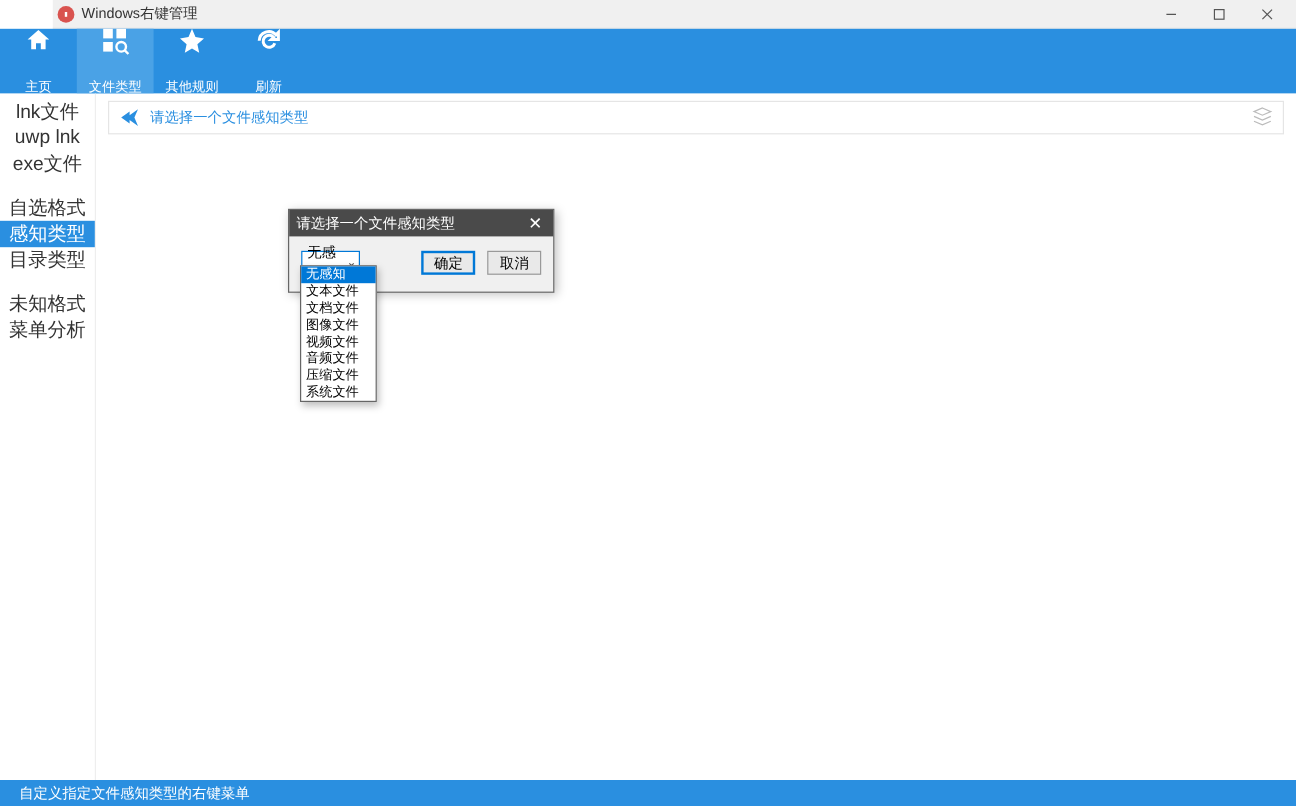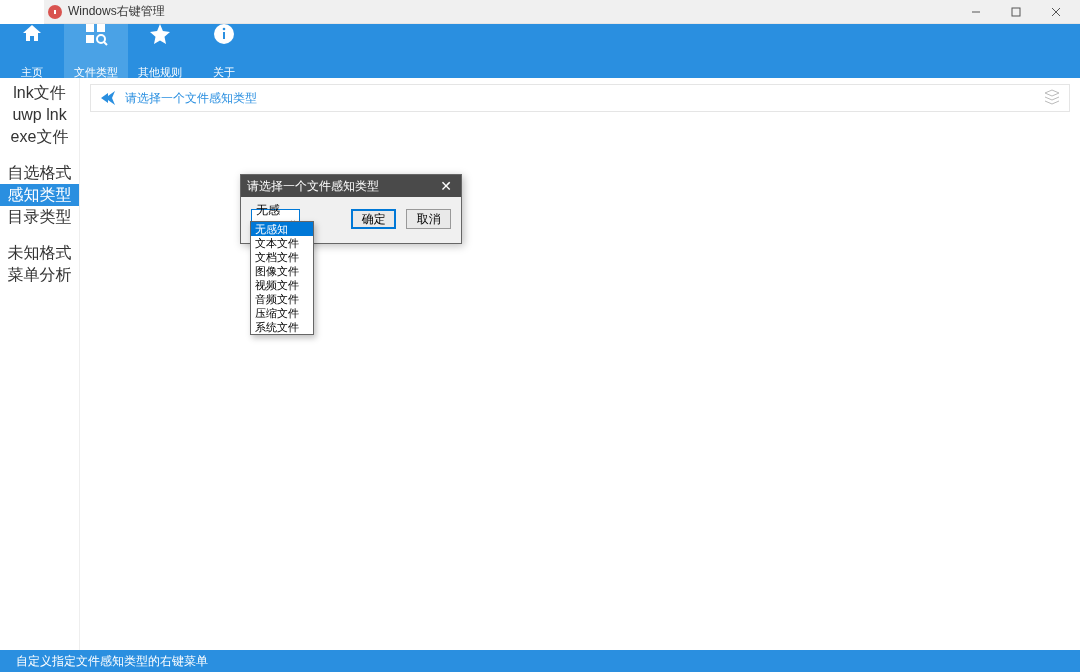--- a/index.html
+++ b/index.html
@@ -106,27 +106,25 @@
   <div class="tool-btn">
     <div class="icon">
       <svg width="24" height="24" viewBox="0 0 24 24" fill="#fff">
           <path d="M12 2l2.9 6.9L22 10l-5.5 4.8L18 22l-6-3.5L6 22l1.5-7.2L2 10l7.1-1.1z"></path>
         </svg>
     </div>
     <span class="label">其他规则</span>
   </div>
   <div class="tool-btn">
     <div class="icon">
-      <svg width="24" height="24" viewBox="0 0 24 24" fill="#fff">
-          <circle cx="12" cy="12" r="10"></circle>
-          <rect x="11" y="10" width="2" height="7" fill="#2a8fe0"></rect>
-          <circle cx="12" cy="7" r="1.3" fill="#2a8fe0"></circle>
+      <svg width="24" height="24" viewBox="0 0 24 24" fill="none" stroke="#fff" stroke-width="2.5">
+          <path d="M4 12a8 8 0 0 1 14-5l2-2v6h-6l2-2a5 5 0 1 0 1 5"></path>
         </svg>
     </div>
-    <span class="label">关于</span>
+    <span class="label">刷新</span>
   </div>
 </div>
 
 <div class="main">
   <div class="sidebar">
     <div class="side-item">lnk文件</div>
     <div class="side-item">uwp lnk</div>
     <div class="side-item">exe文件</div>
     <div class="side-gap"></div>
     <div class="side-item">自选格式</div>

